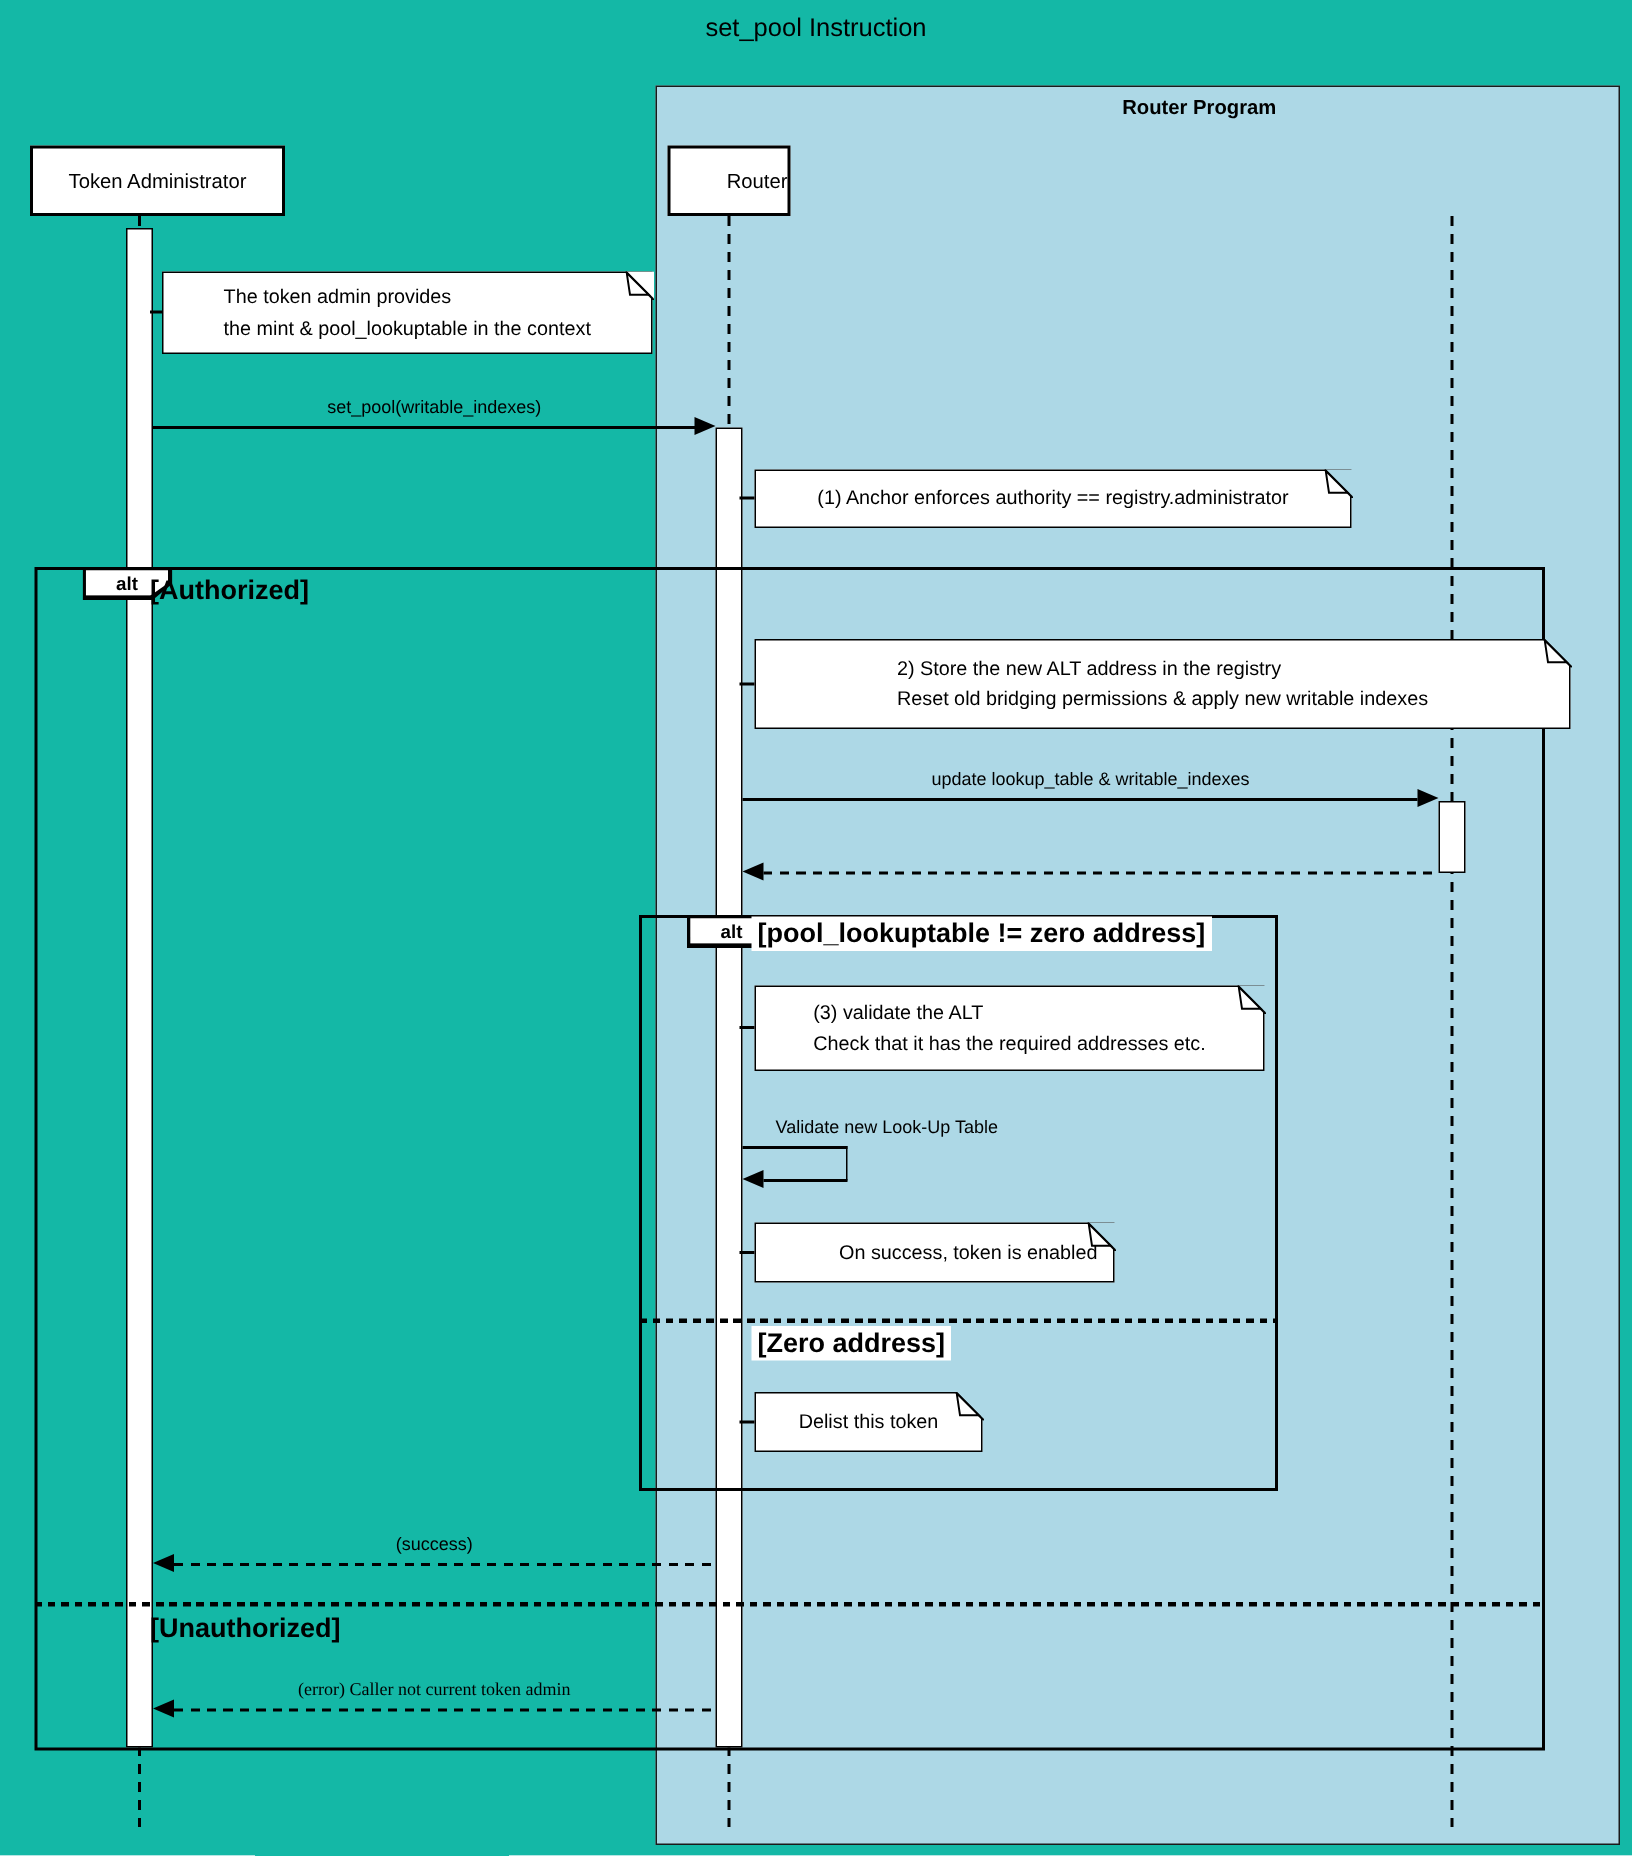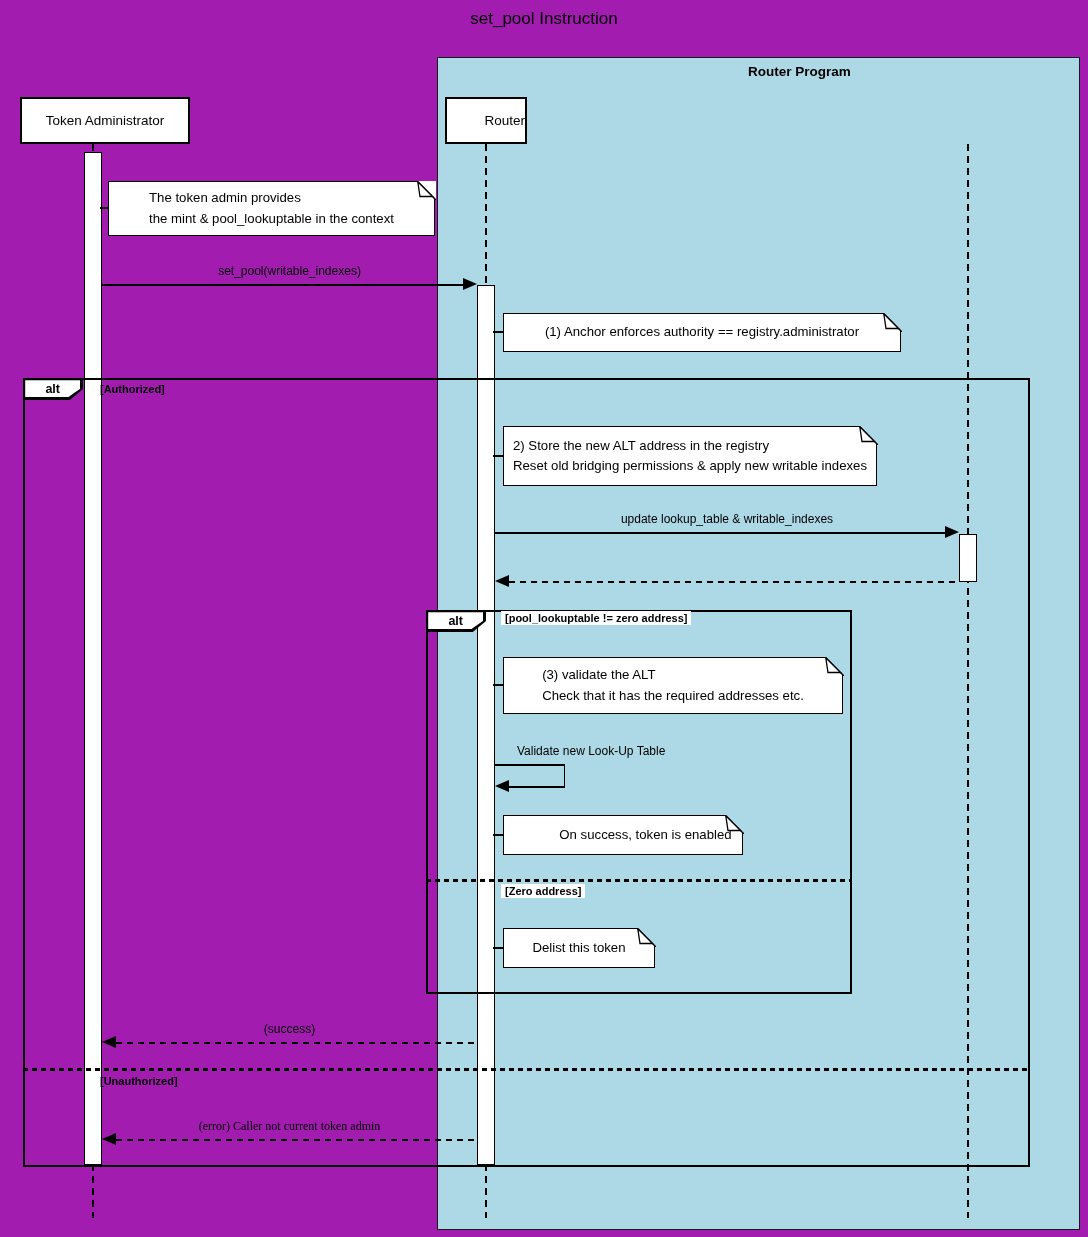--- a/index.html
+++ b/index.html
@@ -1,18 +1,18 @@
 <!DOCTYPE html>
 <html style="--blue: #ADD8E6;"><head>
 <meta charset="utf-8">
 <style>
   * { margin:0; padding:0; box-sizing:border-box; }
   html,body { background:#fff; }
   body { font-family:"Liberation Sans","DejaVu Sans",sans-serif; color:#000; }
-  #diagram { position:relative; width:1088px; height:1237px; background:#a21caf; overflow:hidden; }
+  #diagram { position:relative; width:1088px; height:1237px; background:#14b8a6; overflow:hidden; }
   .abs { position:absolute; }
 
   .title { left:0; right:0; top:9px; text-align:center; font-size:17px; z-index:40; }
 
   .program-box { left:437px; top:57px; width:643px; height:1173px; background:var(--blue,#ADD8E6); border:1.6px solid #1a1a1a; z-index:0; }
   .program-label { left:437px; top:64px; width:725px; text-align:center; font-weight:bold; font-size:13.5px; z-index:2; }
 
   .participant { top:97px; height:47px; background:#fff; border:2.2px solid #000; display:flex; align-items:center; justify-content:center; font-size:13.5px; z-index:30; }
   #p-admin  { left:8px;   width:170px;margin-left:12px; }
   #p-router { left:445px; width:82px;justify-content:flex-end;  }
@@ -26,43 +26,43 @@
 
   .activation { background:#fff; border:1.6px solid #000; z-index:5; }
   #act-admin  { left:84px;  top:152px; width:18px; height:1013px; }
   #act-router { left:477px; top:285px; width:18px; height:880px; }
   #act-pda    { left:959px; top:534px; width:18px; height:48px; }
 
   .frame { border:2.2px solid #000; z-index:8; background:transparent; }
   #frame-outer { left:23px;  top:378px; width:1007px; height:789px; }
   #frame-inner { left:426px; top:610px; width:426px;  height:384px; }
 
-  .pentagon { z-index:10; background:#000; clip-path:polygon(0 0,100% 0,100% 50%,78% 100%,0 100%); }
+  .pentagon { z-index:10; background:#000; clip-path:polygon(0 0,100% 0,100% 50%,78% 100%,0 100%);margin-left:32px; }
   #pent-outer { left:23px;  top:378px; width:60px; height:22px; }
   #pent-inner { left:426px; top:610px; width:60px; height:22px; }
   .pent-fill { position:absolute; inset:2.2px 2.8px 2.8px 2.2px; background:#fff;
     clip-path:polygon(0 0,100% 0,100% 50%,78% 100%,0 100%);
     display:flex; align-items:center; justify-content:center; font-weight:bold; font-size:12.5px; }
 
-  .guard { font-weight:bold; font-size:11px; z-index:10; white-space:nowrap; }
+  .guard { font-weight:bold; font-size:18px; z-index:10; white-space:nowrap; }
   #guard-auth    { left:100px; top:383px; }
   #guard-unauth  { left:100px; top:1075px; }
   #guard-notzero { left:501px; top:611px; background:#fff; padding:1px 4px; }
   #guard-zero    { left:501px; top:884px; background:#fff; padding:1px 4px; }
 
   .divider { height:2.6px; background:repeating-linear-gradient(to right,#000 0 5px,transparent 5px 9px); z-index:9; }
   #div-outer { left:23px;  top:1068px; width:1007px; }
   #div-inner { left:426px; top:879px;  width:426px; }
 
   .note { background:#fff; border:1.5px solid #000; z-index:12; display:flex; align-items:center;
     justify-content:center; font-size:13.2px; line-height:1.55; }
   .note-text { white-space:pre-line; text-align:left; }
   #note-0 { left:108px; top:181px; width:327px; height:55px; --surround:#fff; }
   #note-1 { left:503px; top:313px; width:398px; height:39px; --surround:var(--blue,#ADD8E6); }
-  #note-2 { left:503px; top:426px; width:374px; height:60px; --surround:var(--blue,#ADD8E6); }
+  #note-2 { left:503px; top:426px; width:544px; height:60px; --surround:var(--blue,#ADD8E6); }
   #note-3 { left:503px; top:657px; width:340px; height:57px; --surround:var(--blue,#ADD8E6); }
   #note-4 { left:503px; top:815px; width:240px; height:40px;padding-left:45px; --surround:var(--blue,#ADD8E6); }
   #note-5 { left:503px; top:928px; width:152px; height:40px; --surround:var(--blue,#ADD8E6); }
   .ear { position:absolute; top:-1.5px; right:-1.5px; }
   .ear-cover { fill:var(--surround,#fff); }
   .ear-line  { stroke:#000; stroke-width:1.5; }
   .ear-flap  { fill:#fff; stroke:#000; stroke-width:1.3; }
 
   .connector { height:1.6px; background:#000; z-index:11; }
   #conn-0 { left:100px; top:207px; width:10px; }

